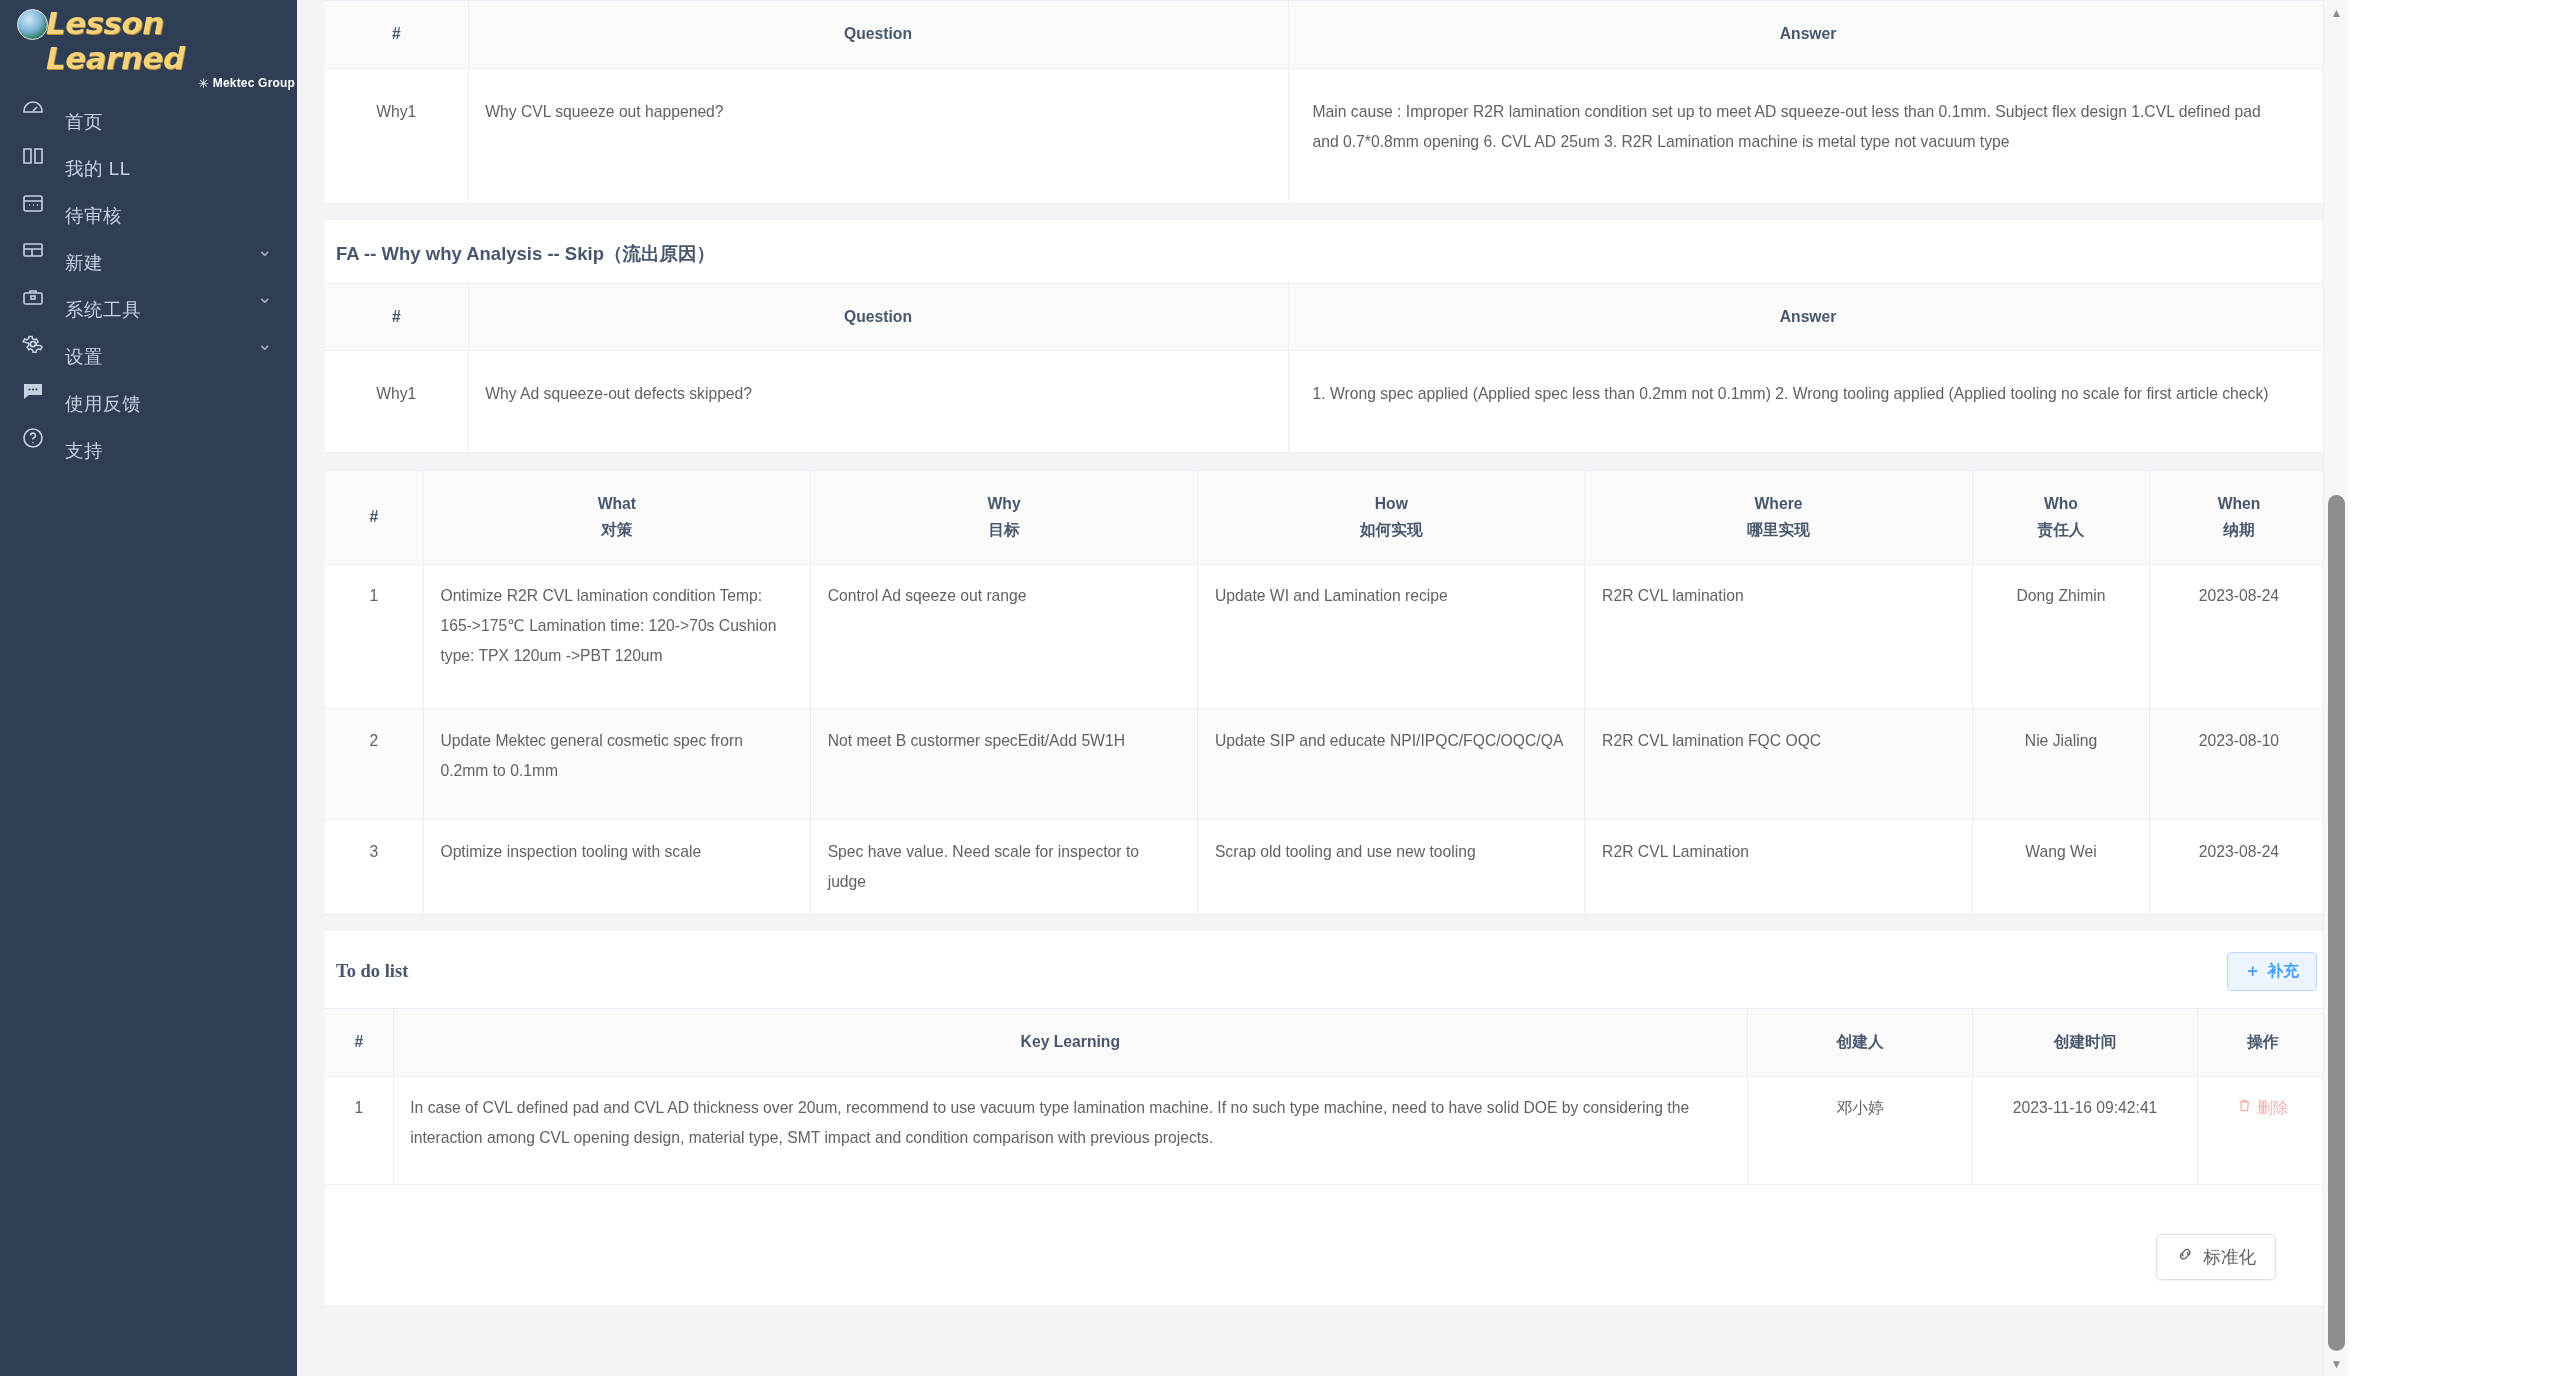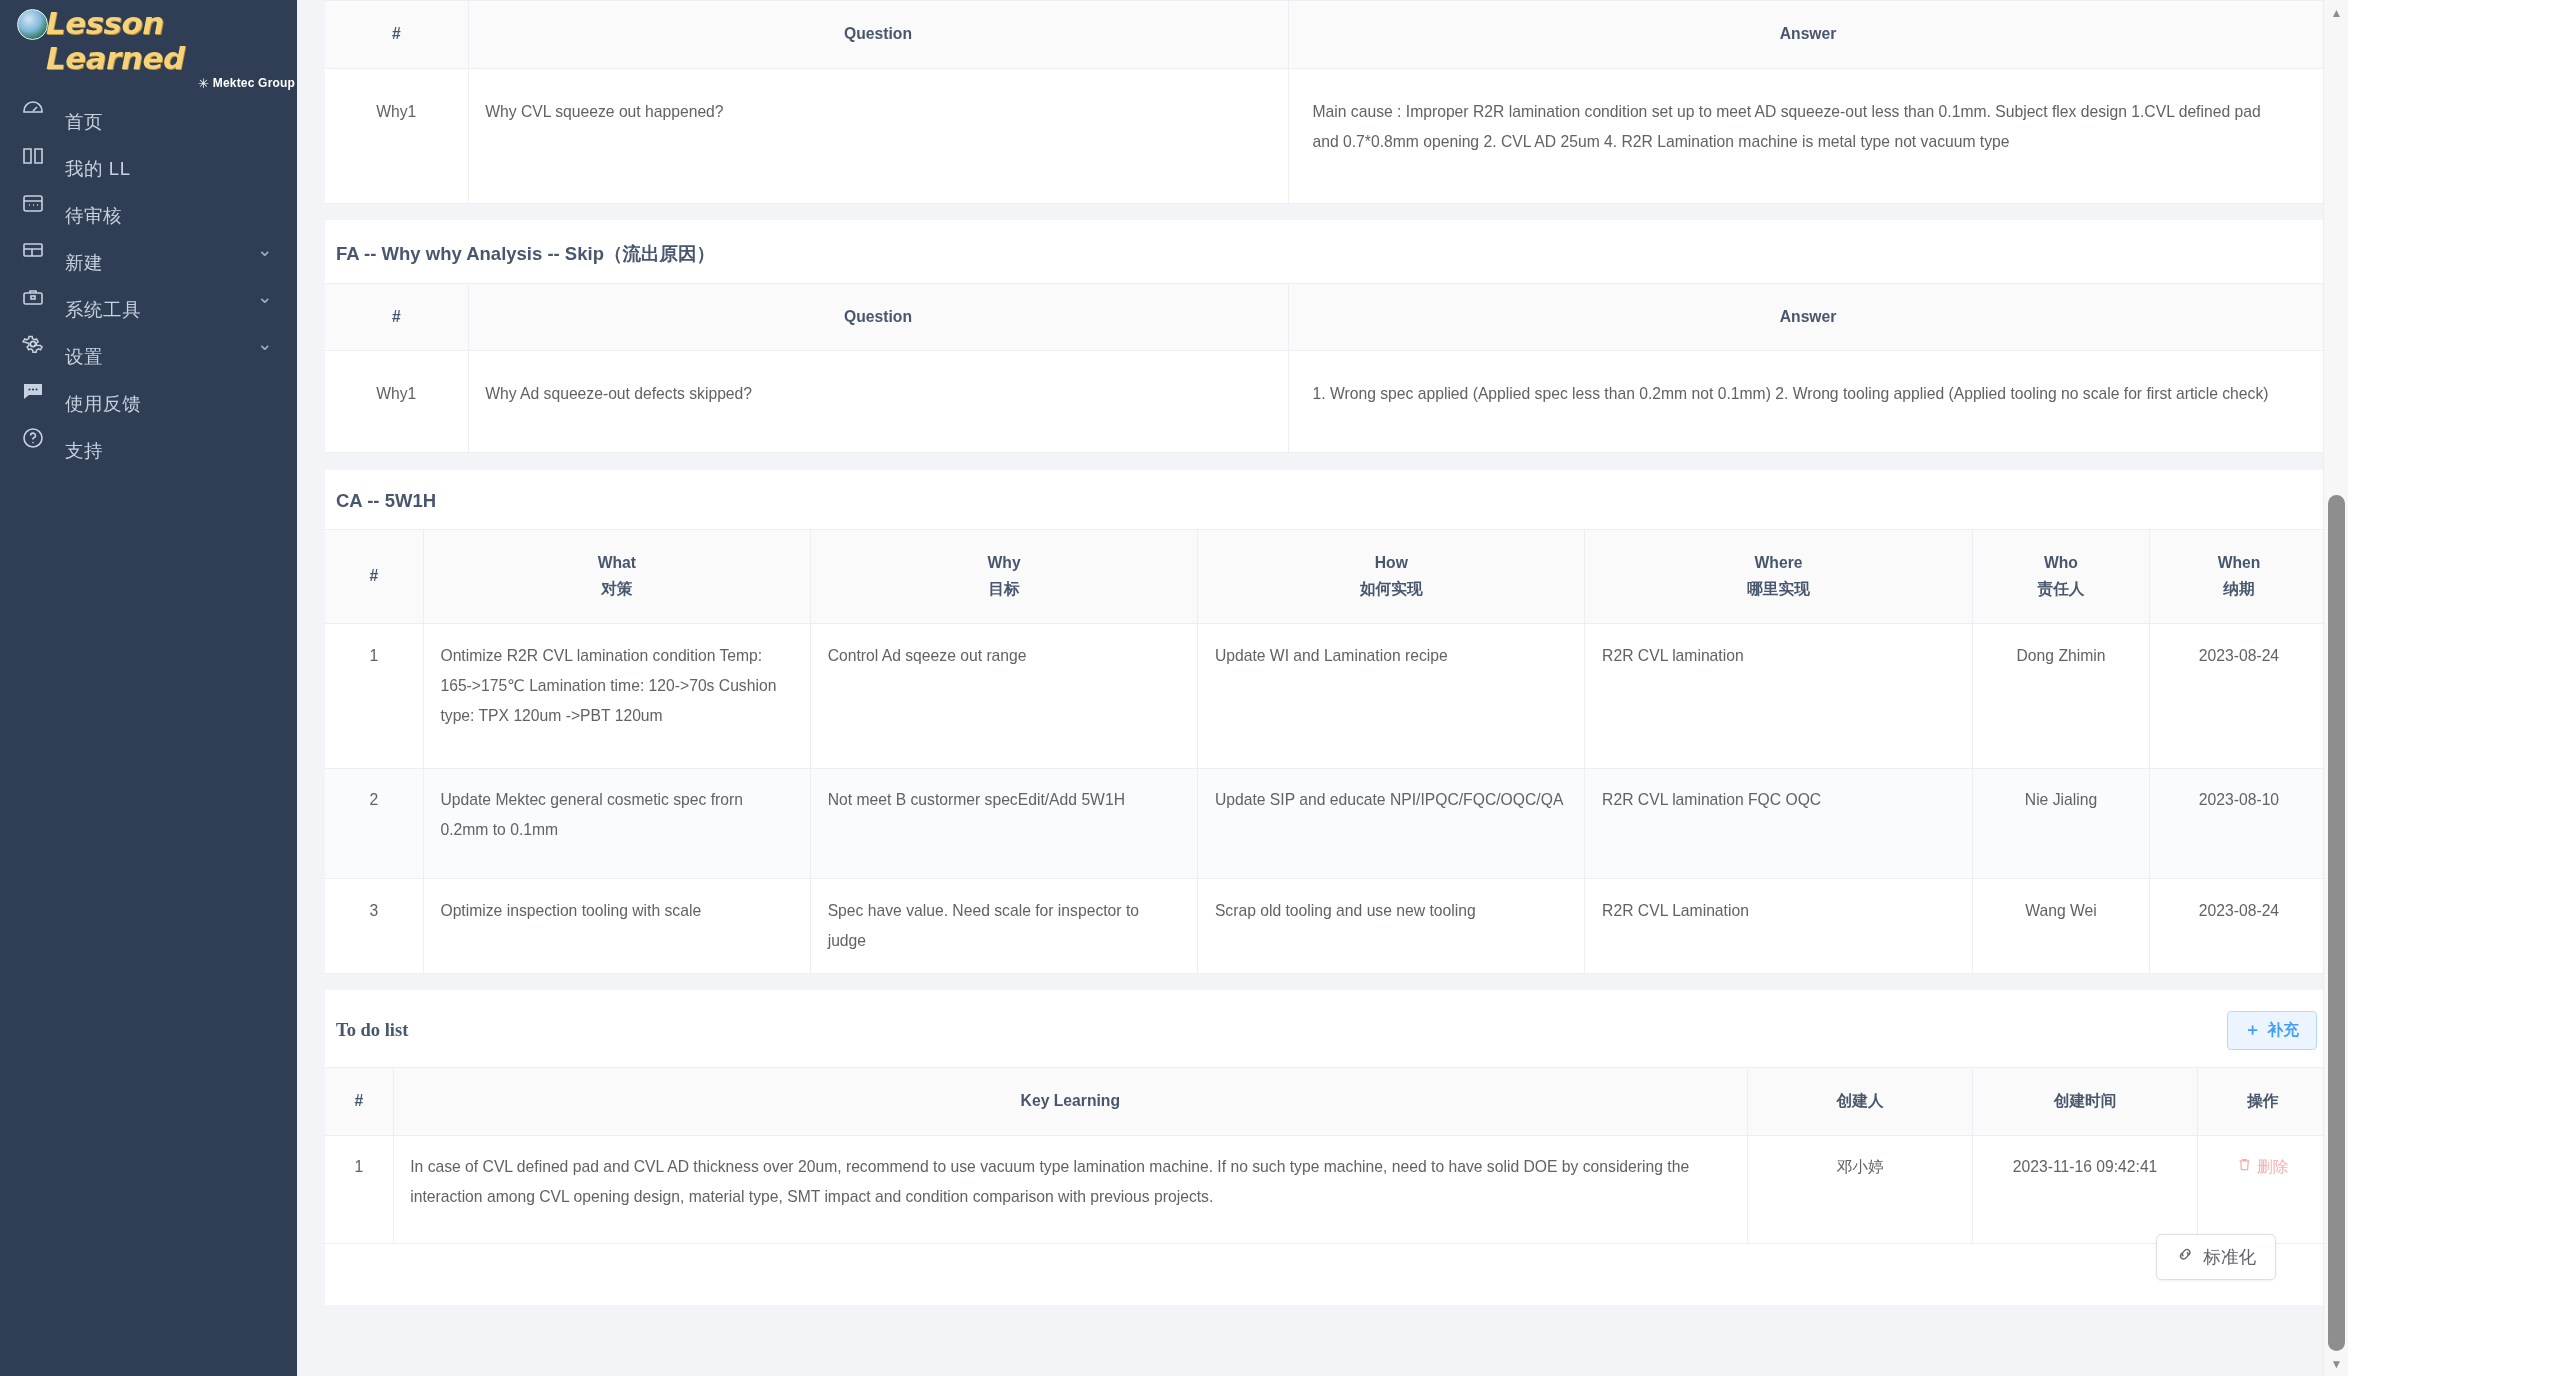--- a/index.html
+++ b/index.html
@@ -345,21 +345,21 @@
             <tr>
               <th class="colsep">#</th>
               <th class="colsep">Question</th>
               <th>Answer</th>
             </tr>
           </thead>
           <tbody>
             <tr>
               <td class="colsep center" style="padding-top:28px">Why1</td>
               <td class="colsep" style="padding-top:28px;padding-bottom:46px">Why CVL squeeze out happened?</td>
-              <td style="padding-top:28px;padding-bottom:46px;padding-left:24px;padding-right:37px">Main cause : Improper R2R lamination condition set up to meet AD squeeze-out less than 0.1mm. Subject flex design 1.CVL defined pad and 0.7*0.8mm opening 2. CVL AD 25um 4. R2R Lamination machine is metal type not vacuum type</td>
+              <td style="padding-top:28px;padding-bottom:46px;padding-left:24px;padding-right:37px">Main cause : Improper R2R lamination condition set up to meet AD squeeze-out less than 0.1mm. Subject flex design 1.CVL defined pad and 0.7*0.8mm opening 6. CVL AD 25um 3. R2R Lamination machine is metal type not vacuum type</td>
             </tr>
           </tbody>
         </table>
       </section>
 
       <div class="spacer-gap"></div>
 
       <section class="card">
         <div class="section-title">FA -- Why why Analysis -- Skip（流出原因）</div>
         <table class="grid">
@@ -381,21 +381,20 @@
               <td class="colsep" style="padding-top:28px;padding-bottom:43px">Why Ad squeeze-out defects skipped?</td>
               <td style="padding-top:28px;padding-bottom:43px;padding-left:24px;padding-right:37px">1. Wrong spec applied (Applied spec less than 0.2mm not 0.1mm) 2. Wrong tooling applied (Applied tooling no scale for first article check)</td>
             </tr>
           </tbody>
         </table>
       </section>
 
       <div class="spacer-gap"></div>
 
       <section class="card">
-        <div class="section-title">CA -- 5W1H</div>
         <table class="grid">
           <colgroup>
             <col style="width:68px">
               <col style="width:268px">
               <col style="width:268px">
             <col style="width:268px">
               <col style="width:268px">
               <col style="width:123px">
               <col style="width:123px">
           </colgroup>

